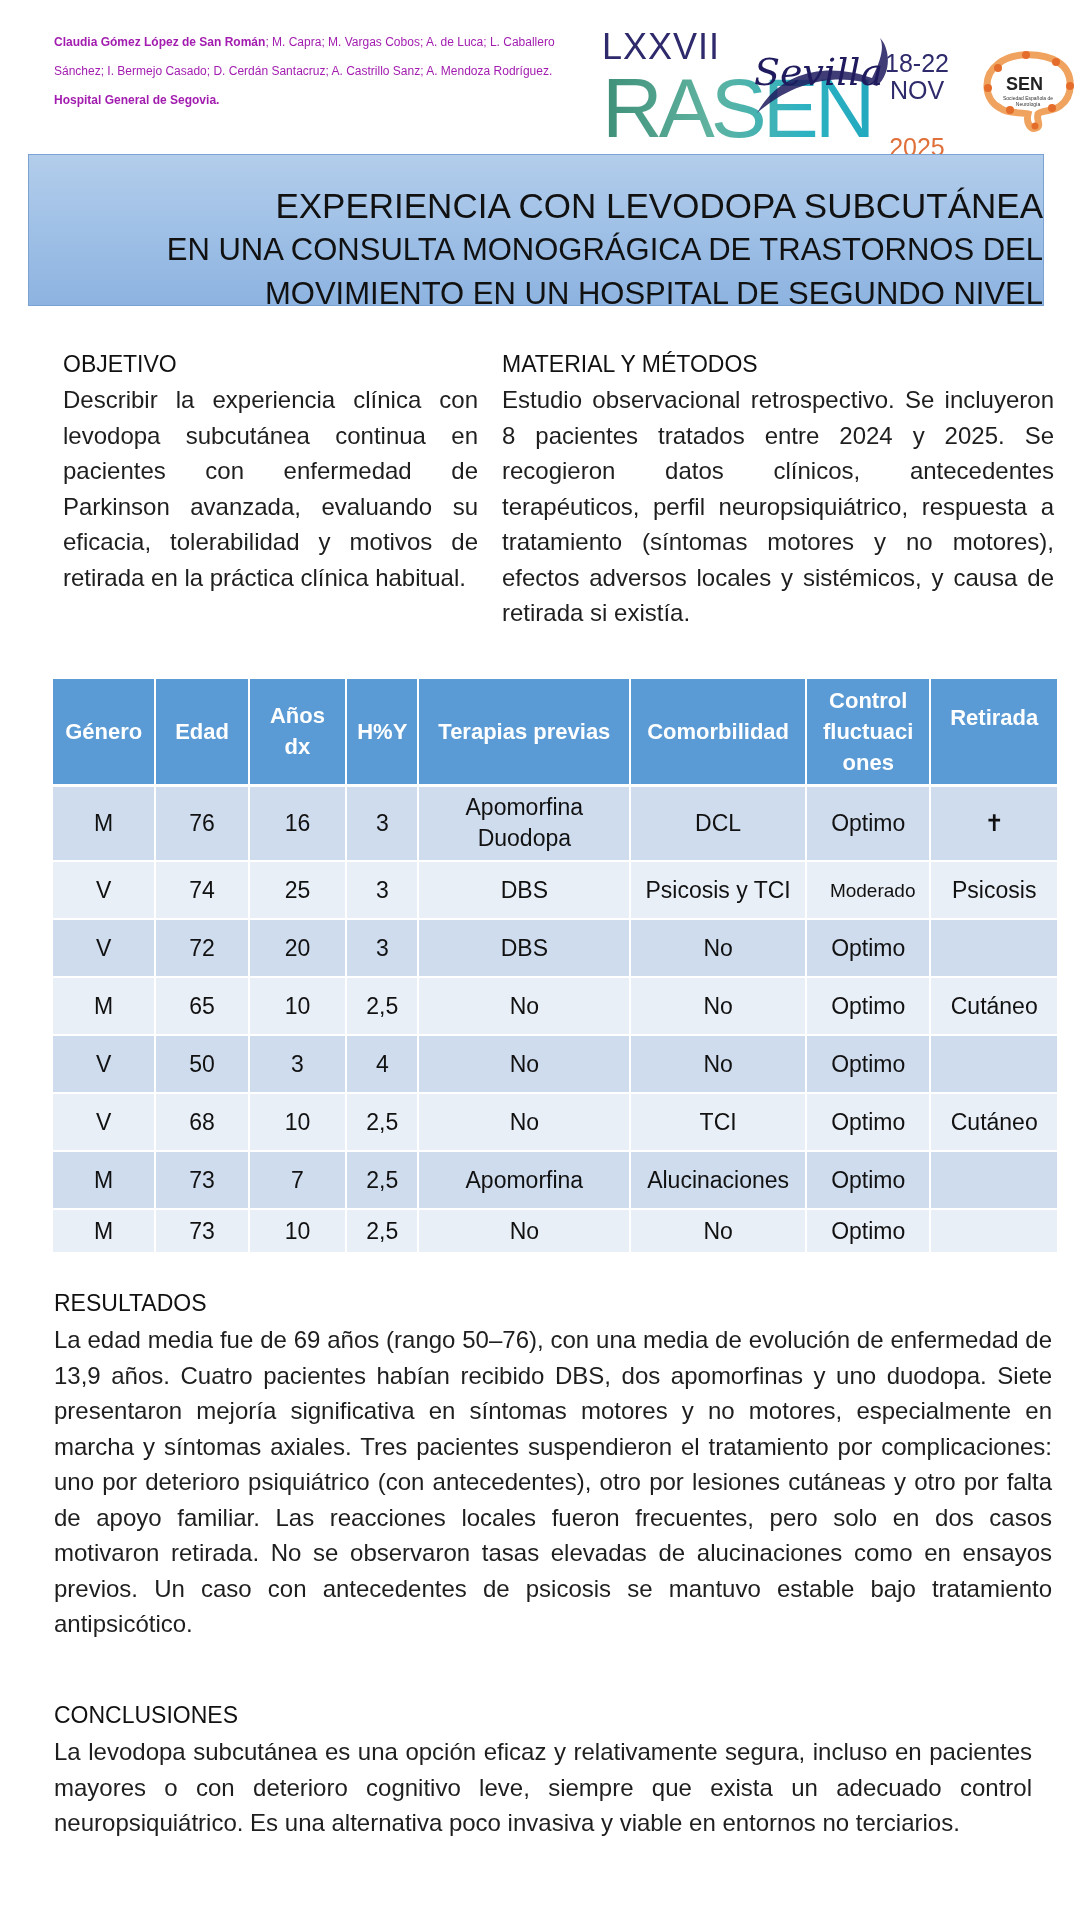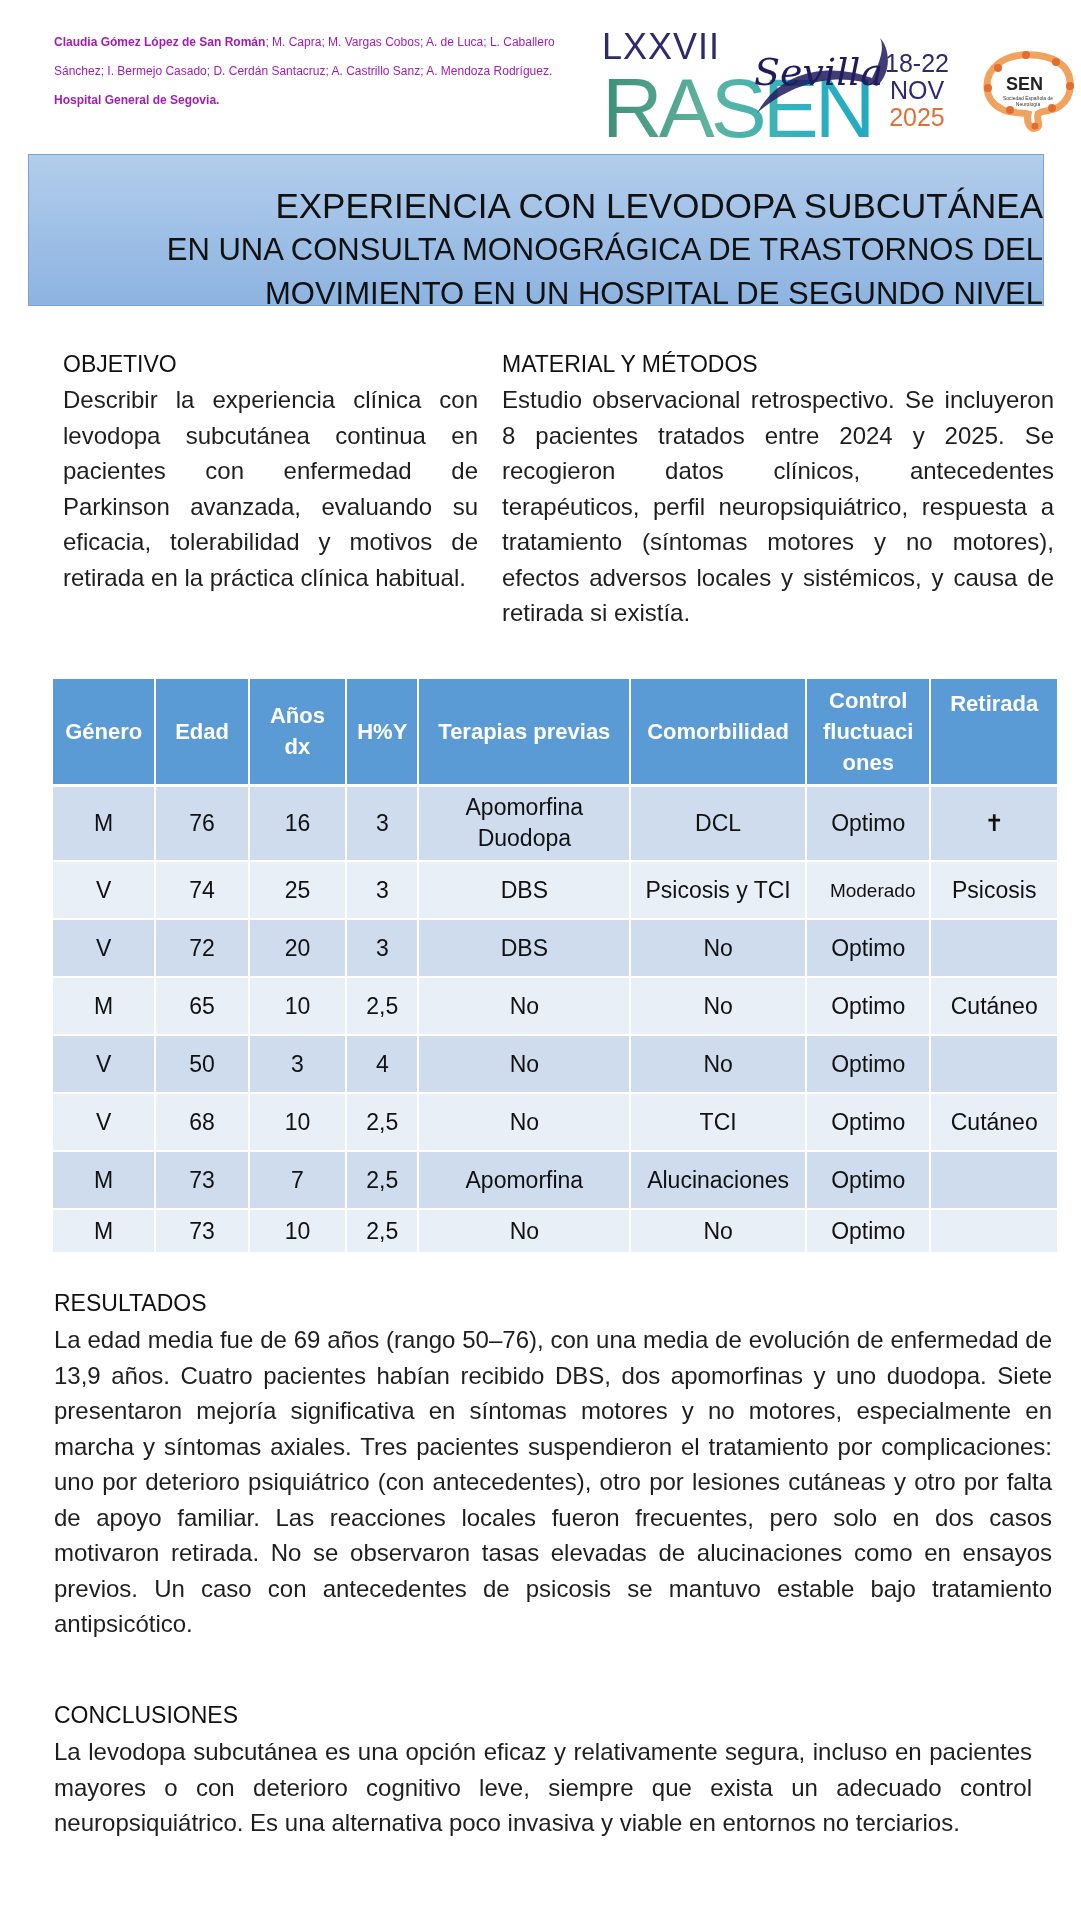--- a/index.html
+++ b/index.html
@@ -10,21 +10,21 @@
   .authors { position: absolute; left: 54px; top: 28px; width: 520px; font-size: 12px; line-height: 29px; color: #a21caf; }
   .authors b { font-weight: bold; }
   .rasen { position: absolute; left: 602px; top: 20px; width: 290px; height: 112px; }
   .rasen .lxxvii { position: absolute; left: 0; top: 6px; font-size: 36px; letter-spacing: 1px; color: #2e2a6b; font-weight: 300; }
   .rasen .serilla { position: absolute; left: 152px; top: 2px; font-family: "DejaVu Serif", serif; font-style: italic; font-size: 38px; color: #1f1b5e; margin-top: 28px; }
   .rasen .word { position: absolute; left: 0; top: 48px; font-size: 84px; font-weight: normal; letter-spacing: -4px; line-height: 80px;
     background: linear-gradient(90deg, #3f8f78 0%, #5fb3a0 40%, #2eb2c2 75%, #22a9bf 100%);
     -webkit-background-clip: text; background-clip: text; color: transparent; }
   .rasen .swoosh { position: absolute; left: 150px; top: 18px; width: 140px; height: 80px; }
   .dates { position: absolute; left: 885px; top: 50px; text-align: center; font-size: 25px; line-height: 27px; color: #2e2a6b; font-weight: 300; }
-  .dates .y { color: #e0703a; }
+  .dates .y { color: #e0703a; margin-top: 30px; }
   .sen-logo { position: absolute; left: 980px; top: 48px; width: 96px; height: 84px; }
   .sen-logo .t { position: absolute; left: 26px; top: 26px; font-weight: bold; font-size: 18px; color: #222; }
   .sen-logo .s { position: absolute; left: 22px; top: 47px; width: 52px; font-size: 5px; color: #333; text-align: center; line-height: 6px; }
 
   
   .title-box { position: absolute; left: 28px; top: 154px; width: 1016px; height: 152px;
     background: linear-gradient(180deg, #b3cdeb 0%, #9dbfe6 55%, #8db3e0 100%);
     border: 1px solid #7aa2d2; text-align: right; padding-top: 28px; }
   .title-box .l1 { font-size: 35px; line-height: 45px; color: #111; }
   .title-box .l2 { font-size: 31px; line-height: 44px; color: #111; }
@@ -32,21 +32,21 @@
   
   .h { font-size: 23px; font-weight: normal; color: #111; }
   .p { font-size: 24px; line-height: 35.5px; text-align: justify; color: #1e1e1e; }
   .objetivo { position: absolute; left: 63px; top: 348px; width: 415px; }
   .metodos { position: absolute; left: 502px; top: 348px; width: 552px; }
   .objetivo .h, .metodos .h { line-height: 32px; margin-bottom: 2px; }
 
   
   .tbl { position: absolute; left: 53px; top: 679px; width: 1004px; border-collapse: collapse; font-size: 23px; }
   .tbl th { background: #5b9bd5; color: #fff; font-weight: bold; font-size: 22px; line-height: 31px; border-right: 2px solid #ffffff; padding: 4px 3px; height: 106px; text-align: center; border-bottom: 3px solid #fff; }
-  .tbl th.top { vertical-align: top; padding-top: 9px; }
+  .tbl th.top { vertical-align: top; padding-top: 23px; }
   .tbl td { text-align: center; border-right: 2px solid #ffffff; border-bottom: 2px solid #ffffff; padding: 0 3px; line-height: 31px; color: #111; }
   .tbl tr.r0 td { height: 76px; }
   .tbl tr.rn td { height: 58px; }
   .tbl tr.rl td { height: 44px; }
   .tbl tr.odd td { background: #cfdcee; }
   .tbl tr.even td { background: #e9eff7; }
   .tbl td.small { font-size: 19px; padding-left: 12px; }
   .tbl th:last-child, .tbl td:last-child { border-right: none; }
 
   .resultados { position: absolute; left: 54px; top: 1288px; width: 998px; }

